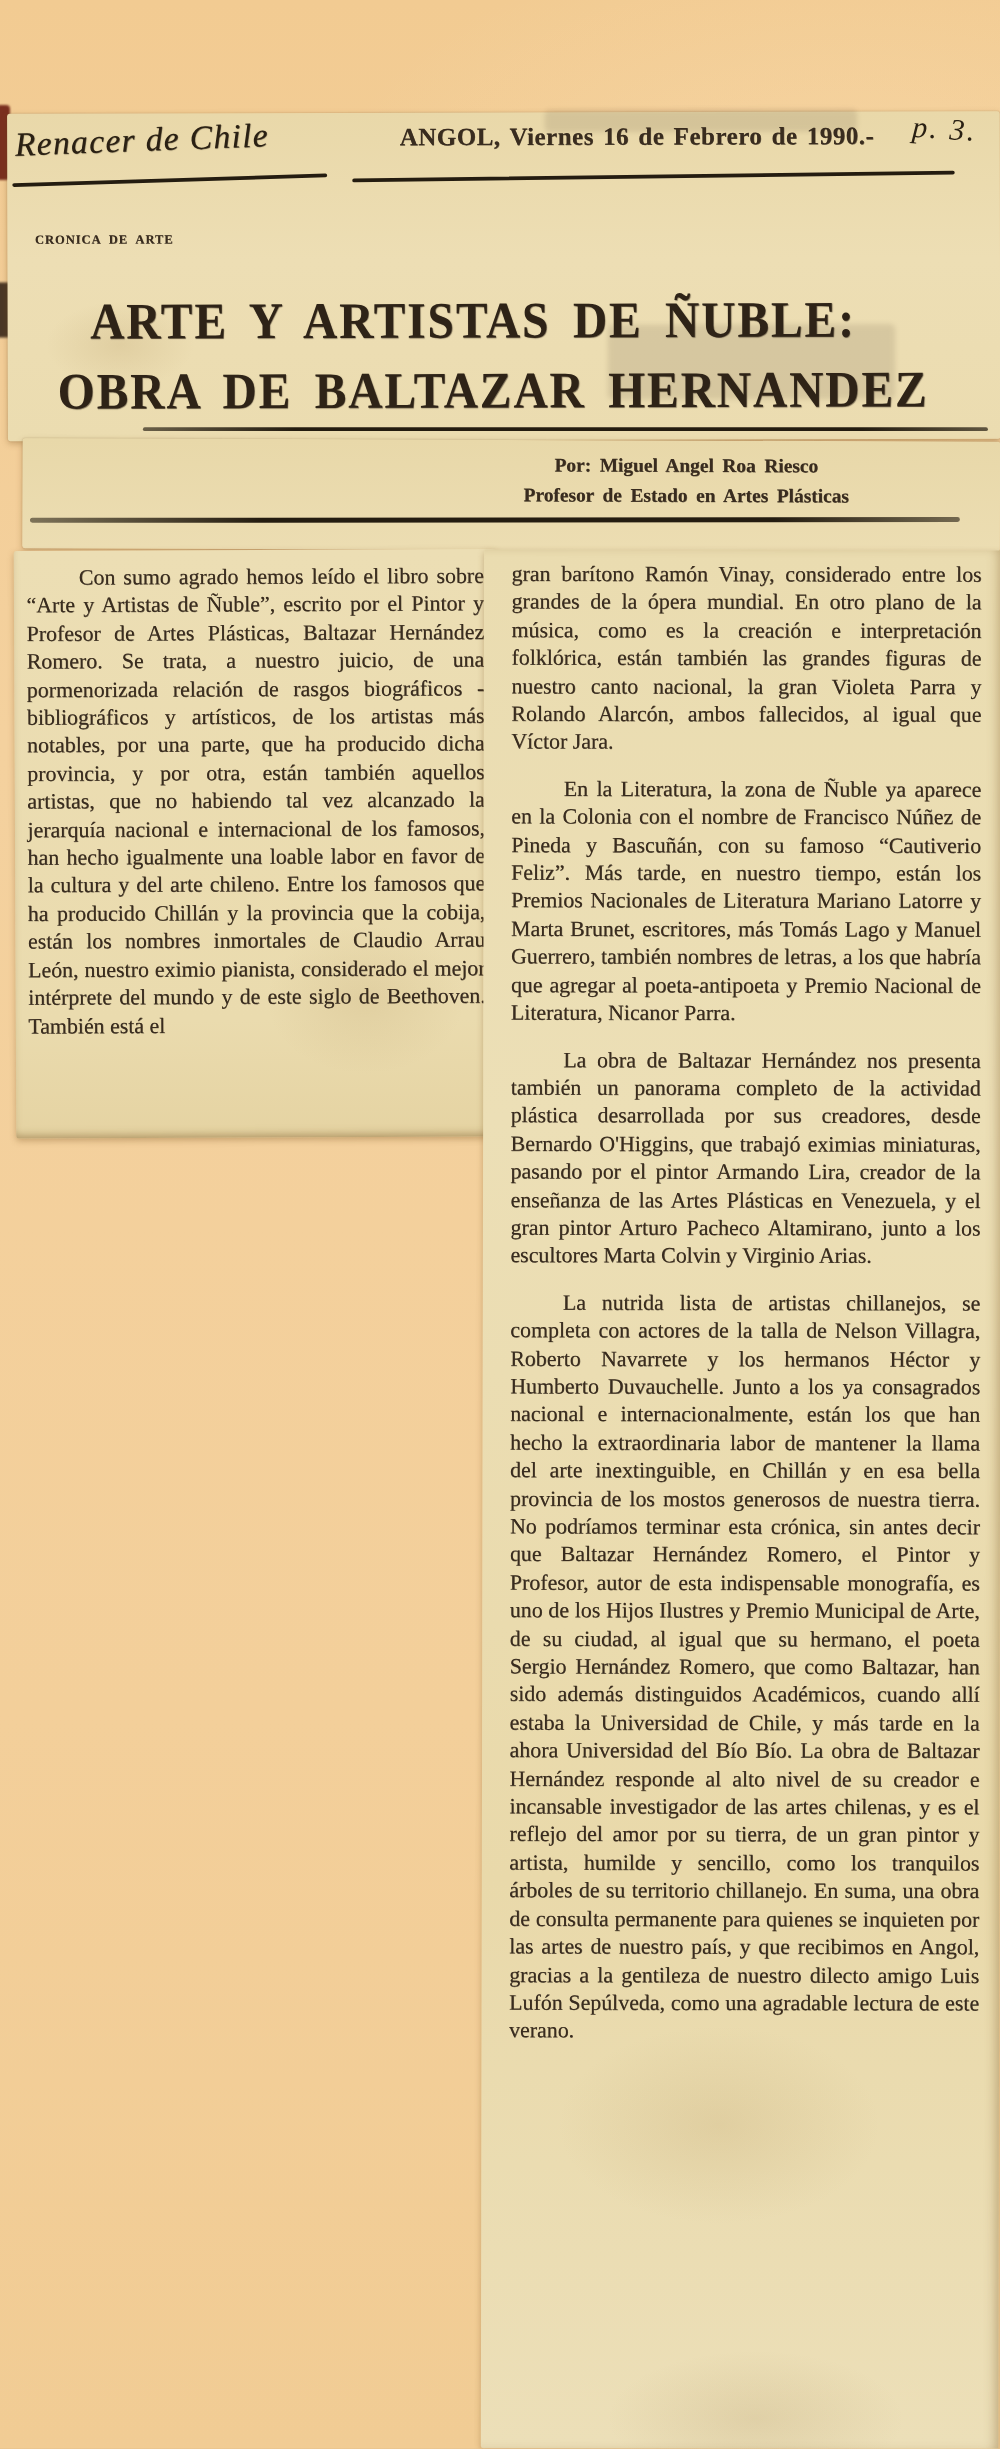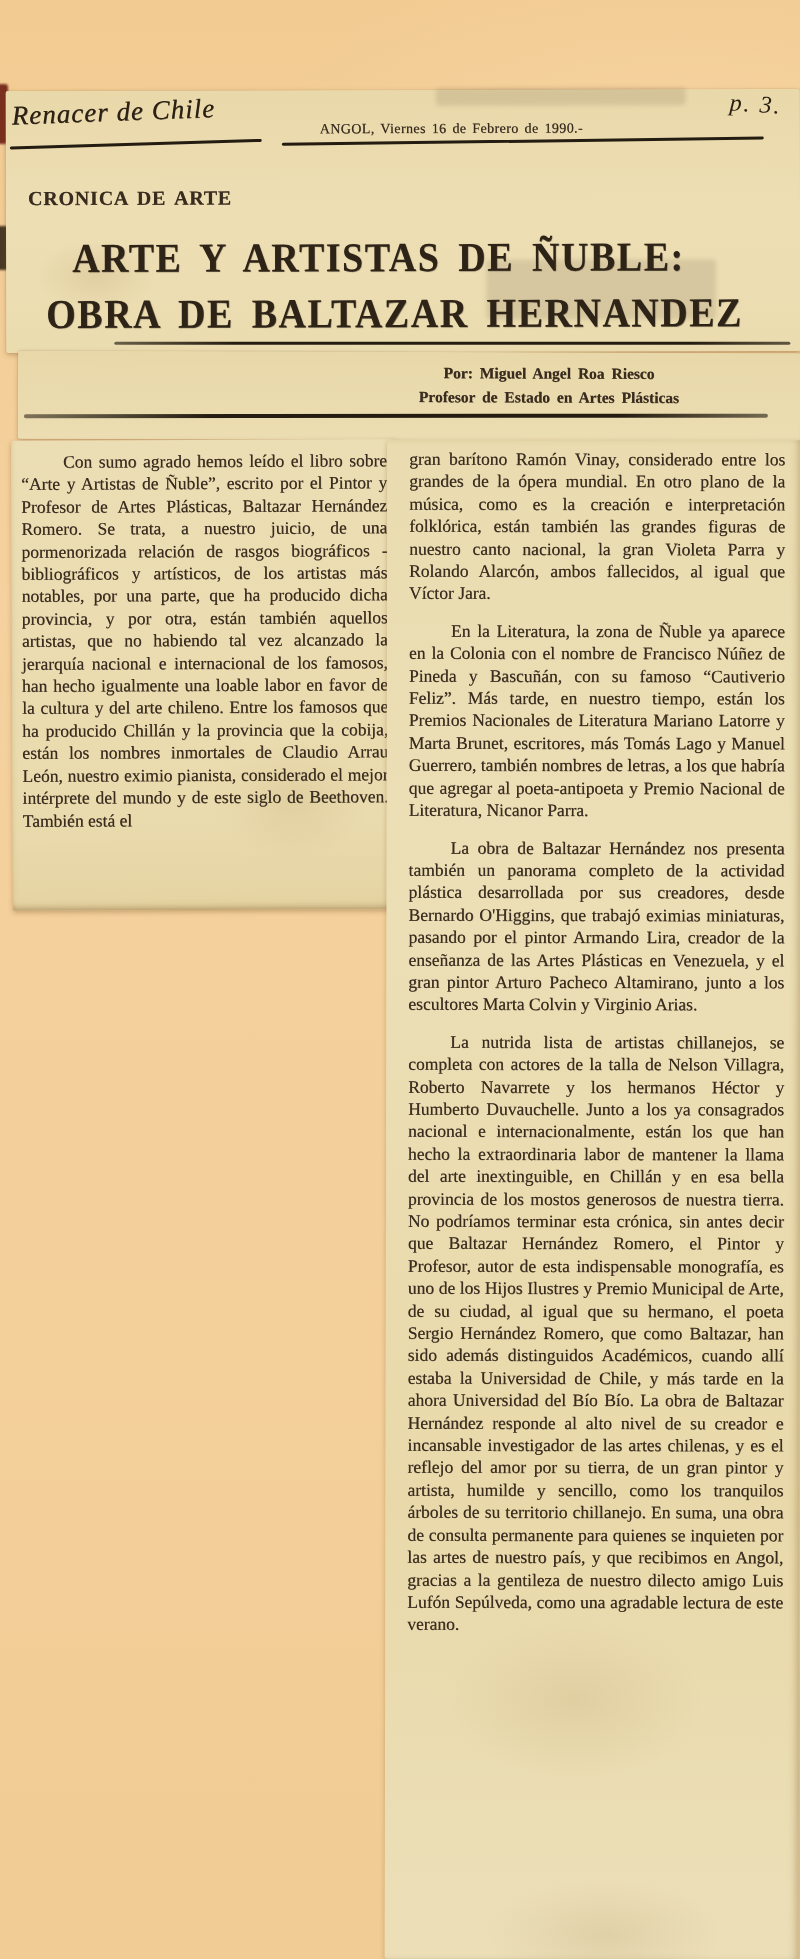--- a/index.html
+++ b/index.html
@@ -25,24 +25,24 @@
   }
   .piece .stain{position:absolute;border-radius:50%;pointer-events:none;}
   .ink{color:#392c1f;text-shadow:0.3px 0.3px 0.5px rgba(57,44,31,0.65);}
   .handwriting{
     position:absolute;left:6px;top:6px;
     font-style:italic;font-size:27px;color:#2a2013;
     letter-spacing:1px;transform:rotate(-2deg);
     text-shadow:0.4px 0.4px 0.6px rgba(42,32,19,0.7);
   }
   .hw-underline{position:absolute;left:4px;top:52px;width:252px;height:3px;background:#241c10;transform:rotate(-1.6deg);border-radius:2px;}
-  .dateline{position:absolute;left:314px;top:9px;font-weight:normal;font-size:14px;letter-spacing:0.4px;word-spacing:2px;margin-top:22px;}
+  .dateline{position:absolute;left:314px;top:9px;font-weight:bold;font-size:20px;letter-spacing:0.4px;word-spacing:2px;}
   .date-underline{position:absolute;left:276px;top:50px;width:482px;height:2.5px;background:#241c10;transform:rotate(-0.6deg);border-radius:2px;}
   .page-note{position:absolute;left:724px;top:2px;font-style:italic;font-size:24px;color:#2a2013;transform:rotate(4deg);letter-spacing:2px;}
-  .section-label{position:absolute;left:22px;top:96px;font-weight:bold;font-size:20px;letter-spacing:0.8px;word-spacing:3px;}
+  .section-label{position:absolute;left:22px;top:96px;font-weight:bold;font-size:10px;letter-spacing:0.8px;word-spacing:3px;}
   .headline{position:absolute;font-weight:bold;color:#2e2317;letter-spacing:1.5px;word-spacing:7px;font-size:38px;line-height:1;white-space:nowrap;transform:scaleY(1.08);text-shadow:0.5px 0.5px 0.7px rgba(46,35,23,0.6);}
   .headline.l1{left:66px;top:148px;}
   .headline.l2{left:40px;top:204px;}
   .rule{position:absolute;background:#241c10;border-radius:2px;}
   .rule.headline-rule{left:108px;top:252px;width:676px;height:3px;transform:rotate(0.15deg);
     background:linear-gradient(90deg,rgba(36,28,16,0.65),#241c10 18%,#241c10 85%,rgba(36,28,16,0.7));}
   .byline-block{position:absolute;left:298px;top:9px;width:466px;text-align:center;font-weight:bold;font-size:15.5px;line-height:24px;word-spacing:3px;}
   .rule.byline-rule{left:6px;top:62px;width:744px;height:4px;transform:rotate(-0.25deg);
     background:linear-gradient(90deg,rgba(36,28,16,0.55),#241c10 25%,#241c10 80%,rgba(36,28,16,0.6));}
   .col{position:absolute;font-size:17.5px;line-height:22.4px;text-align:justify;hyphens:auto;}

